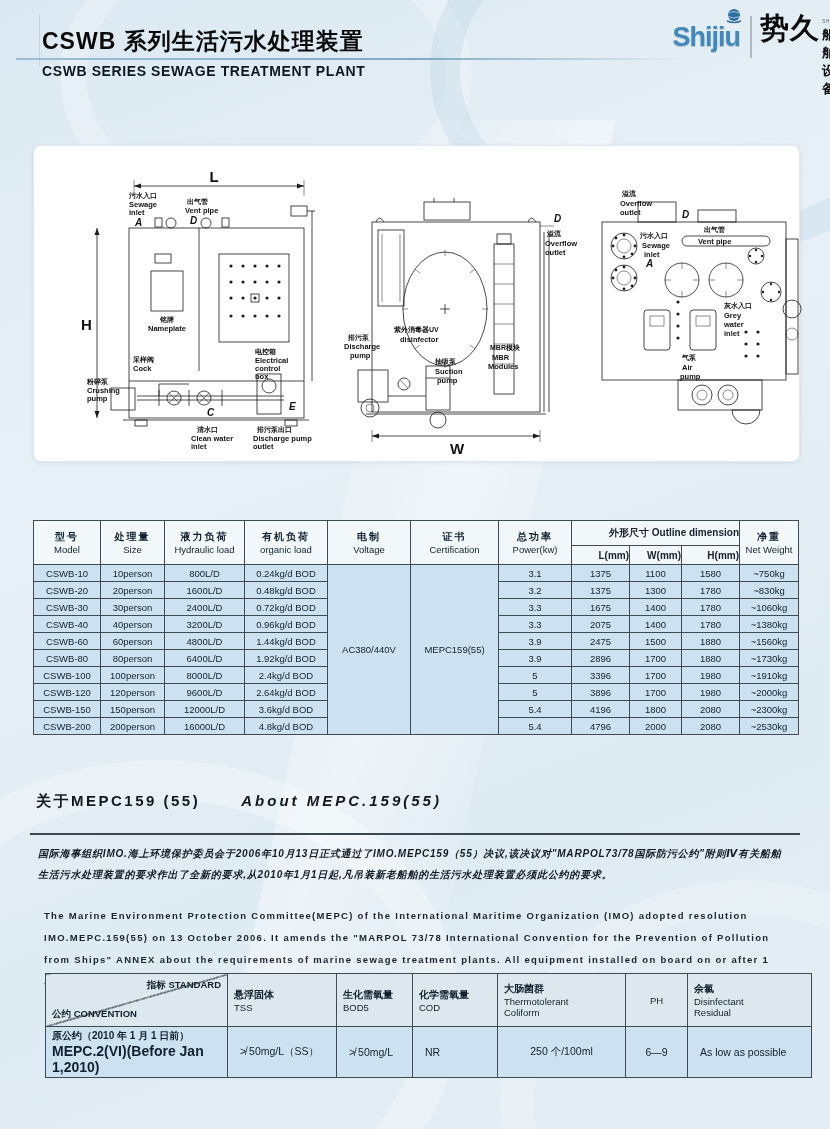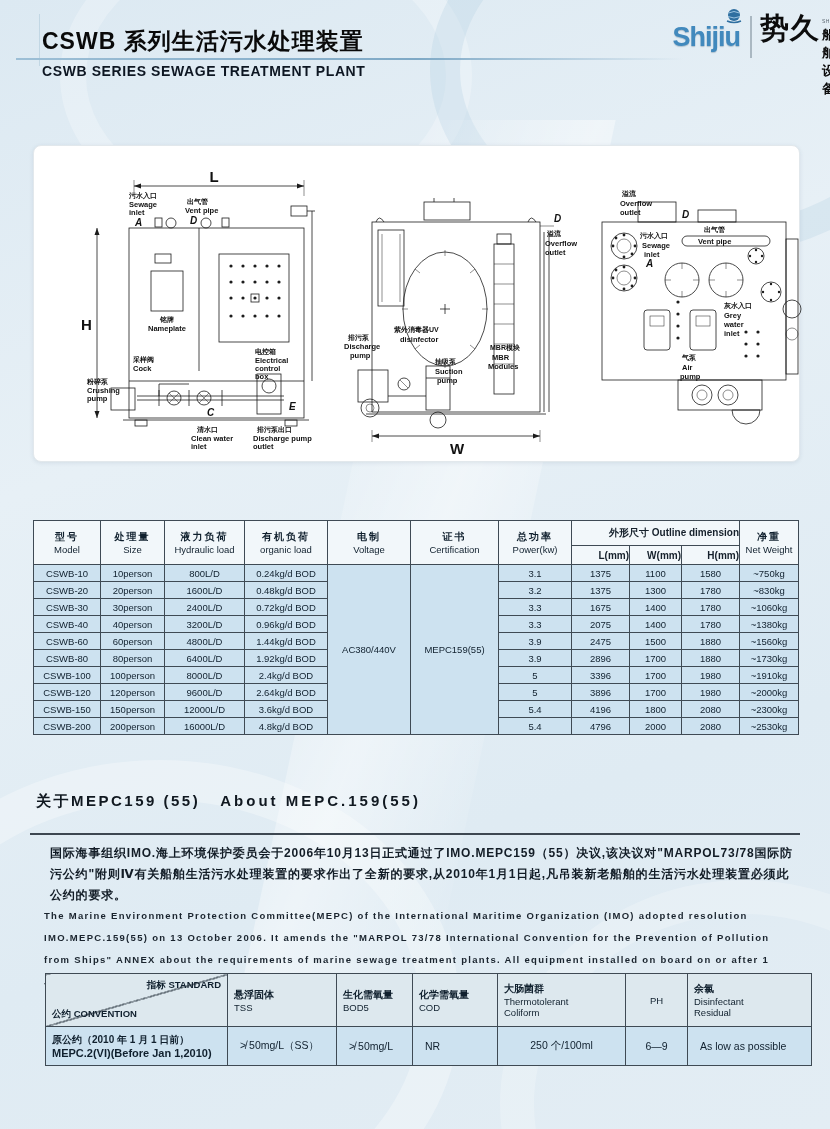--- a/index.html
+++ b/index.html
@@ -47,38 +47,38 @@
   .spec th{background:#f2f7fa;font-weight:normal;}
   .spec td{background:#cde2f0;font-size:9.5px;height:16px;color:#10202e;}
   .spec .h-cn{font-size:10px;font-weight:bold;letter-spacing:2px;color:#10202e;padding-top:2px;}
   .spec .h-en{font-size:9.5px;color:#10202e;padding-bottom:2px;}
   .spec .h-one{font-size:10px;font-weight:bold;text-align:right;}
   .spec .hdr1 th{height:24px;}
   .spec .hdr2 th{height:18px;}
 
   
   .mepc-h{position:absolute;left:36px;top:792px;font-size:15px;font-weight:bold;letter-spacing:2.5px;color:#101820;}
-  .mepc-h .en{margin-left:20px;letter-spacing:3px;}
+  .mepc-h .en{margin-left:41px;letter-spacing:3px;font-style:italic;}
   .rule{position:absolute;left:30px;top:833px;width:770px;height:2px;background:#3d4751;}
-  .para-cn{position:absolute;left:50px;top:843px;width:748px;font-size:12px;font-weight:bold;letter-spacing:.8px;line-height:21px;color:#121c26;}
+  .para-cn{position:absolute;left:38px;top:843px;width:748px;font-size:10px;font-weight:bold;letter-spacing:.8px;line-height:21px;color:#121c26;font-style:italic;}
   .para-en{position:absolute;left:44px;top:893px;width:752px;font-size:9.5px;font-weight:bold;letter-spacing:1.3px;line-height:22px;color:#1a242e;margin-top:12px;}
 
   
   .std{position:absolute;left:45px;top:973px;width:766px;border-collapse:collapse;table-layout:fixed;}
   .std th,.std td{border:1px solid #3f4a54;vertical-align:middle;color:#10202e;}
   .std th{background:#dde8ee;font-weight:normal;text-align:left;padding:4px 6px;height:44px;}
   .std td{background:#cde2f0;height:34px;font-size:10.5px;padding:2px 6px;}
   .std .col-cn{font-size:10px;font-weight:bold;}
   .std .col-en{font-size:9.5px;}
   .std .diag{position:relative;padding:0;background:#dde8ee;
       background-image:linear-gradient(to bottom right,transparent 49.4%,#3f4a54 49.4%,#3f4a54 50.6%,transparent 50.6%);margin-left:16px;}
   .std .diag .tr{position:absolute;right:6px;top:5px;font-size:9.5px;font-weight:bold;}
   .std .diag .bl{position:absolute;left:6px;bottom:5px;font-size:9.5px;font-weight:bold;}
   .std .conv-cn{font-size:10px;font-weight:bold;}
-  .std .conv-en{font-size:11px;font-weight:bold;}
+  .std .conv-en{font-size:14px;font-weight:bold;}
   .std .c{text-align:center;}
   .std .l{text-align:left;padding-left:12px;}
 </style>
 </head>
 <body>
 
 <div class="page">
   <div class="swirl sw1"></div>
   <div class="swirl sw2"></div>
   <div class="swirl sw3"></div>

